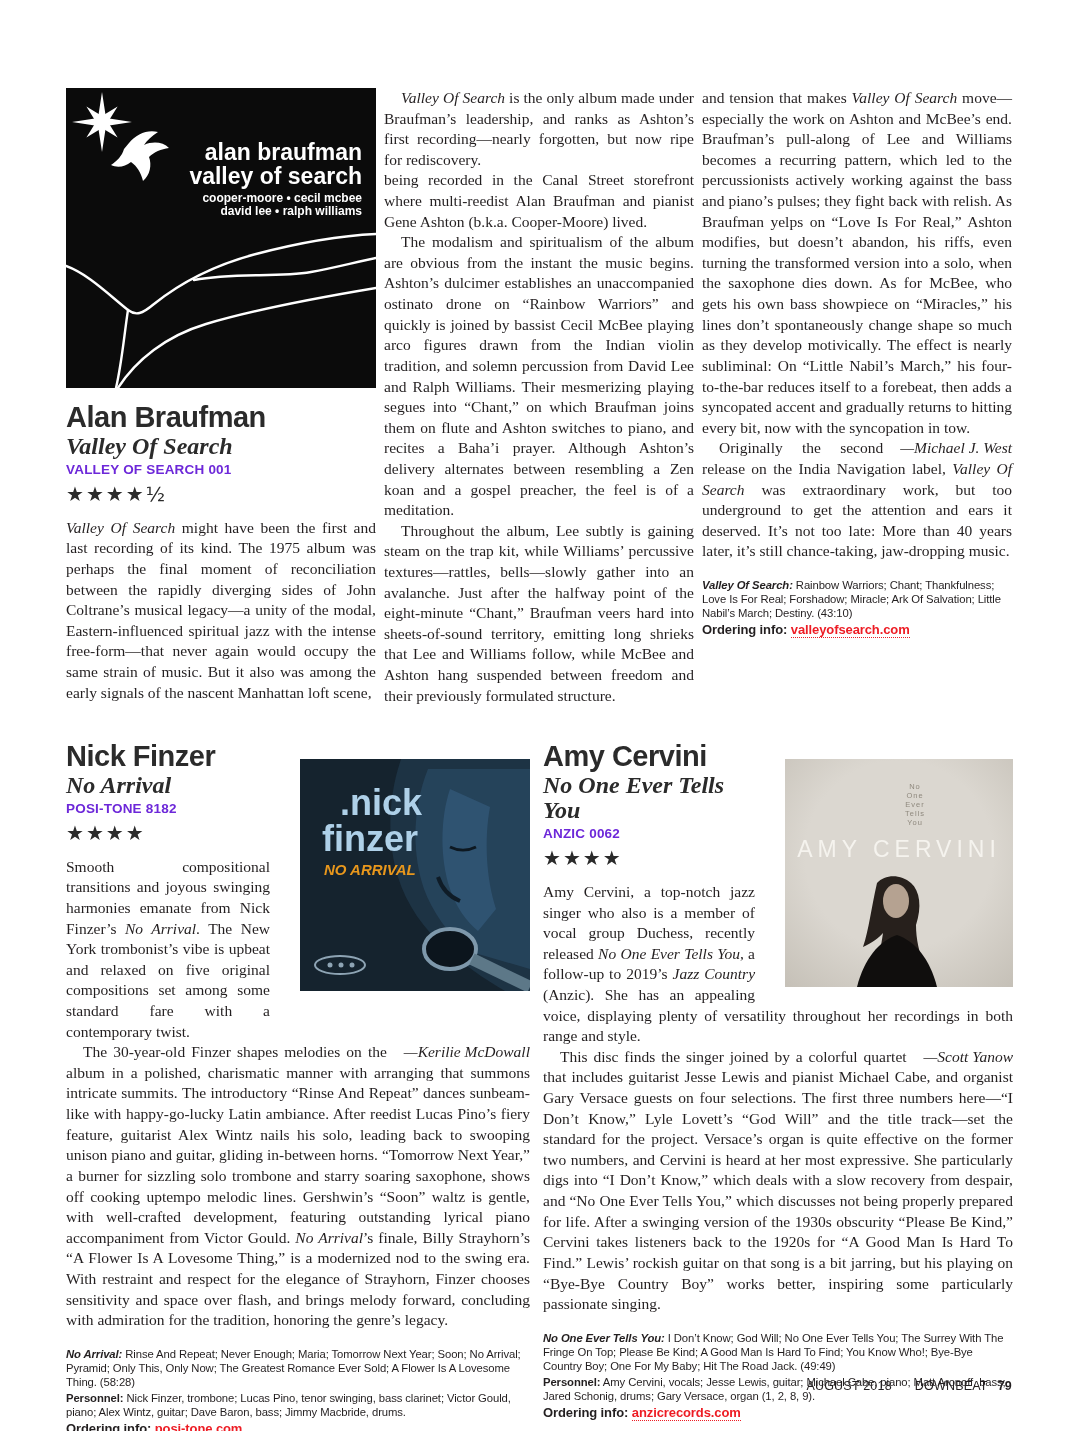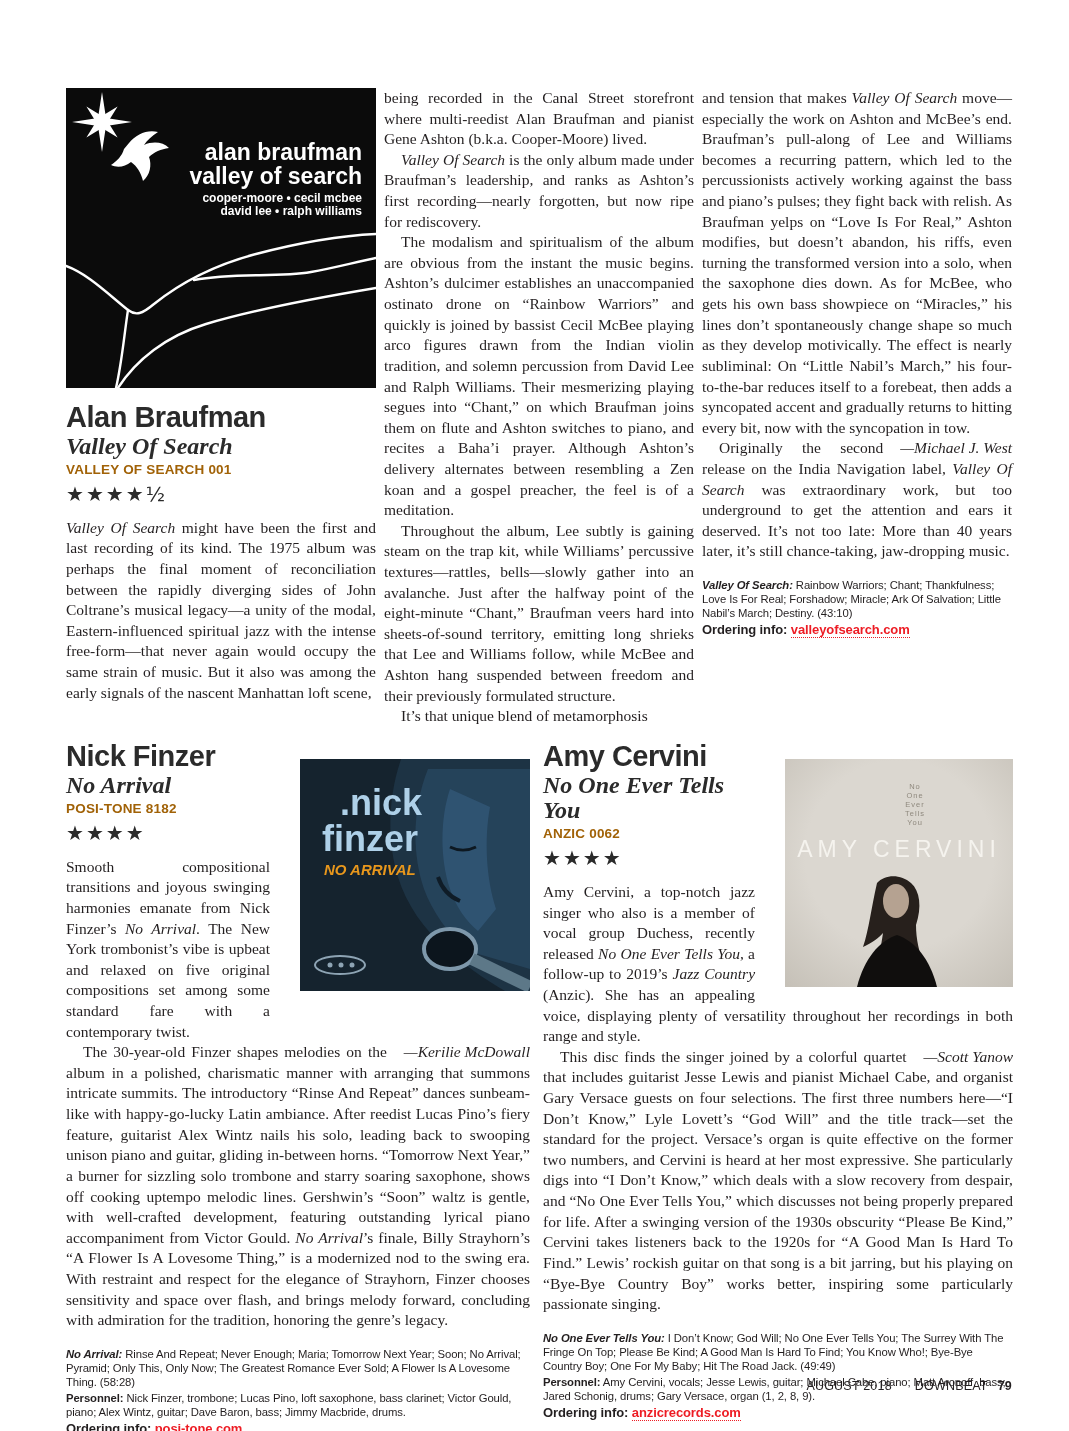--- a/index.html
+++ b/index.html
@@ -10,21 +10,21 @@
   
   .body-p{font-size:15.5px;line-height:1.33;text-align:justify;margin:0;}
   .body-p.indent{text-indent:17px;}
   .byline{float:right;font-style:italic;}
   
   .artist{font-family:"Liberation Sans",sans-serif;font-weight:bold;
           font-size:29px;line-height:1.02;letter-spacing:-0.5px;margin:0;color:#2b2b2b;}
   .album{font-family:"Liberation Serif",serif;font-style:italic;font-weight:bold;
          font-size:24px;line-height:1.05;margin:1px 0 3px;color:#2b2b2b;}
   .catalog{font-family:"Liberation Sans",sans-serif;font-weight:bold;
-           font-size:13.5px;letter-spacing:0.2px;margin:0 0 5px;color:#a16207;}
+           font-size:13.5px;letter-spacing:0.2px;margin:0 0 5px;color:#6d28d9;}
   .stars{font-family:"DejaVu Sans",sans-serif;font-size:20px;letter-spacing:2px;
          margin:0 0 12px;color:#2b2b2b;}
   
   .info{font-family:"Liberation Sans",sans-serif;font-size:11.3px;line-height:1.24;
         letter-spacing:-0.1px;margin-top:16px;clear:both;}
   .info p{margin:0 0 2px;}
   .lead-italic{font-weight:bold;font-style:italic;}
   .lead-bold{font-weight:bold;}
   .ordering{font-family:"Liberation Sans",sans-serif;font-size:13px;font-weight:bold;
             margin-top:7px;}
@@ -77,25 +77,24 @@
       <p class="album">Valley Of Search</p>
       <p class="catalog">VALLEY OF SEARCH 001</p>
       <p class="stars">★★★★½</p>
     </div>
     <div id="braufman-col1-text">
         <p class="body-p"><em>Valley Of Search</em><span> might have been the first and last recording of its kind. The 1975 album was perhaps the final moment of reconciliation between the rapidly diverging sides of John Coltrane’s musical legacy—a unity of the modal, Eastern-influenced spiritual jazz with the intense free-form—that never again would occupy the same strain of music. But it also was among the early signals of the nascent Manhattan loft scene,</span></p>
       </div>
   </div>
 
   <div>
+      <p class="body-p indent"><em>Valley Of Search</em><span> is the only album made under Braufman’s leadership, and ranks as Ashton’s first recording—nearly forgotten, but now ripe for rediscovery.</span></p>
       <p class="body-p"><span>being recorded in the Canal Street storefront where multi-reedist Alan Braufman and pianist Gene Ashton (b.k.a. Cooper-Moore) lived.</span></p>
-      <p class="body-p indent"><em>Valley Of Search</em><span> is the only album made under Braufman’s leadership, and ranks as Ashton’s first recording—nearly forgotten, but now ripe for rediscovery.</span></p>
       <p class="body-p indent"><span>The modalism and spiritualism of the album are obvious from the instant the music begins. Ashton’s dulcimer establishes an unaccompanied ostinato drone on “Rainbow Warriors” and quickly is joined by bassist Cecil McBee playing arco figures drawn from the Indian violin tradition, and solemn percussion from David Lee and Ralph Williams. Their mesmerizing playing segues into “Chant,” on which Braufman joins them on flute and Ashton switches to piano, and recites a Baha’i prayer. Although Ashton’s delivery alternates between resembling a Zen koan and a gospel preacher, the feel is of a meditation.</span></p>
       <p class="body-p indent"><span>Throughout the album, Lee subtly is gaining steam on the trap kit, while Williams’ percussive textures—rattles, bells—slowly gather into an avalanche. Just after the halfway point of the eight-minute “Chant,” Braufman veers hard into sheets-of-sound territory, emitting long shrieks that Lee and Williams follow, while McBee and Ashton hang suspended between freedom and their previously formulated structure.</span></p>
-      <p class="body-p indent"><span>It’s that unique blend of metamorphosis</span></p>
     </div>
 
   <div>
     <div>
         <p class="body-p"><span>and tension that makes </span><em>Valley Of Search</em><span> move—especially the work on Ashton and McBee’s end. Braufman’s pull-along of Lee and Williams becomes a recurring pattern, which led to the percussionists actively working against the bass and piano’s pulses; they fight back with relish. As Braufman yelps on “Love Is For Real,” Ashton modifies, but doesn’t abandon, his riffs, even turning the transformed version into a solo, when the saxophone dies down. As for McBee, who gets his own bass showpiece on “Miracles,” his lines don’t spontaneously change shape so much as they develop motivically. The effect is nearly subliminal: On “Little Nabil’s March,” his four-to-the-bar reduces itself to a forebeat, then adds a syncopated accent and gradually returns to hitting every bit, now with the syncopation in tow.</span></p>
         <p class="body-p indent"><span class="byline">—Michael J. West</span><span>Originally the second release on the India Navigation label, </span><em>Valley Of Search</em><span> was extraordinary work, but too underground to get the attention and ears it deserved. It’s not too late: More than 40 years later, it’s still chance-taking, jaw-dropping music.</span></p>
       </div>
     <div class="info">
       <p><span class="lead-italic">Valley Of Search:</span><span> Rainbow Warriors; Chant; Thankfulness; Love Is For Real; Forshadow; Miracle; Ark Of Salvation; Little Nabil’s March; Destiny. (43:10)</span></p>
       <p class="ordering"><span>Ordering info: </span><a>valleyofsearch.com</a></p>
@@ -132,21 +131,21 @@
     <p class="album">No Arrival</p>
     <p class="catalog">POSI-TONE 8182</p>
     <p class="stars">★★★★</p>
   </div>
   <div>
       <p class="body-p"><span>Smooth compositional transitions and joyous swinging harmonies emanate from Nick Finzer’s </span><em>No Arrival</em><span>. The New York trombonist’s vibe is upbeat and relaxed on five original compositions set among some standard fare with a contemporary twist.</span></p>
       <p class="body-p indent"><span class="byline">—Kerilie McDowall</span><span>The 30-year-old Finzer shapes melodies on the album in a polished, charismatic manner with arranging that summons intricate summits. The introductory “Rinse And Repeat” dances sunbeam-like with happy-go-lucky Latin ambiance. After reedist Lucas Pino’s fiery feature, guitarist Alex Wintz nails his solo, leading back to swooping unison piano and guitar, gliding in-between horns. “Tomorrow Next Year,” a burner for sizzling solo trombone and starry soaring saxophone, shows off cooking uptempo melodic lines. Gershwin’s “Soon” waltz is gentle, with well-crafted development, featuring outstanding lyrical piano accompaniment from Victor Gould. </span><em>No Arrival</em><span>’s finale, Billy Strayhorn’s “A Flower Is A Lovesome Thing,” is a modernized nod to the swing era. With restraint and respect for the elegance of Strayhorn, Finzer chooses sensitivity and space over flash, and brings melody forward, concluding with admiration for the tradition, honoring the genre’s legacy.</span></p>
     </div>
   <div class="info">
     <p><span class="lead-italic">No Arrival:</span><span> Rinse And Repeat; Never Enough; Maria; Tomorrow Next Year; Soon; No Arrival; Pyramid; Only This, Only Now; The Greatest Romance Ever Sold; A Flower Is A Lovesome Thing. (58:28)</span></p>
-    <p><span class="lead-bold">Personnel:</span><span> Nick Finzer, trombone; Lucas Pino, loft saxophone, bass clarinet; Victor Gould, piano; Alex Wintz, guitar; Dave Baron, bass; Jimmy Macbride, drums.</span></p>
+    <p><span class="lead-bold">Personnel:</span><span> Nick Finzer, trombone; Lucas Pino, tenor swinging, bass clarinet; Victor Gould, piano; Alex Wintz, guitar; Dave Baron, bass; Jimmy Macbride, drums.</span></p>
     <p class="ordering"><span>Ordering info: </span><a>posi-tone.com</a></p>
   </div>
 </div>
 
 <div id="cervini-section">
   <div class="cover-float">
     <svg viewBox="0 0 228 228" width="228" height="228">
       <defs>
         <radialGradient id="vg" cx="50%" cy="42%" r="75%">
           <stop offset="55%" stop-color="#dbd7d0"></stop>

